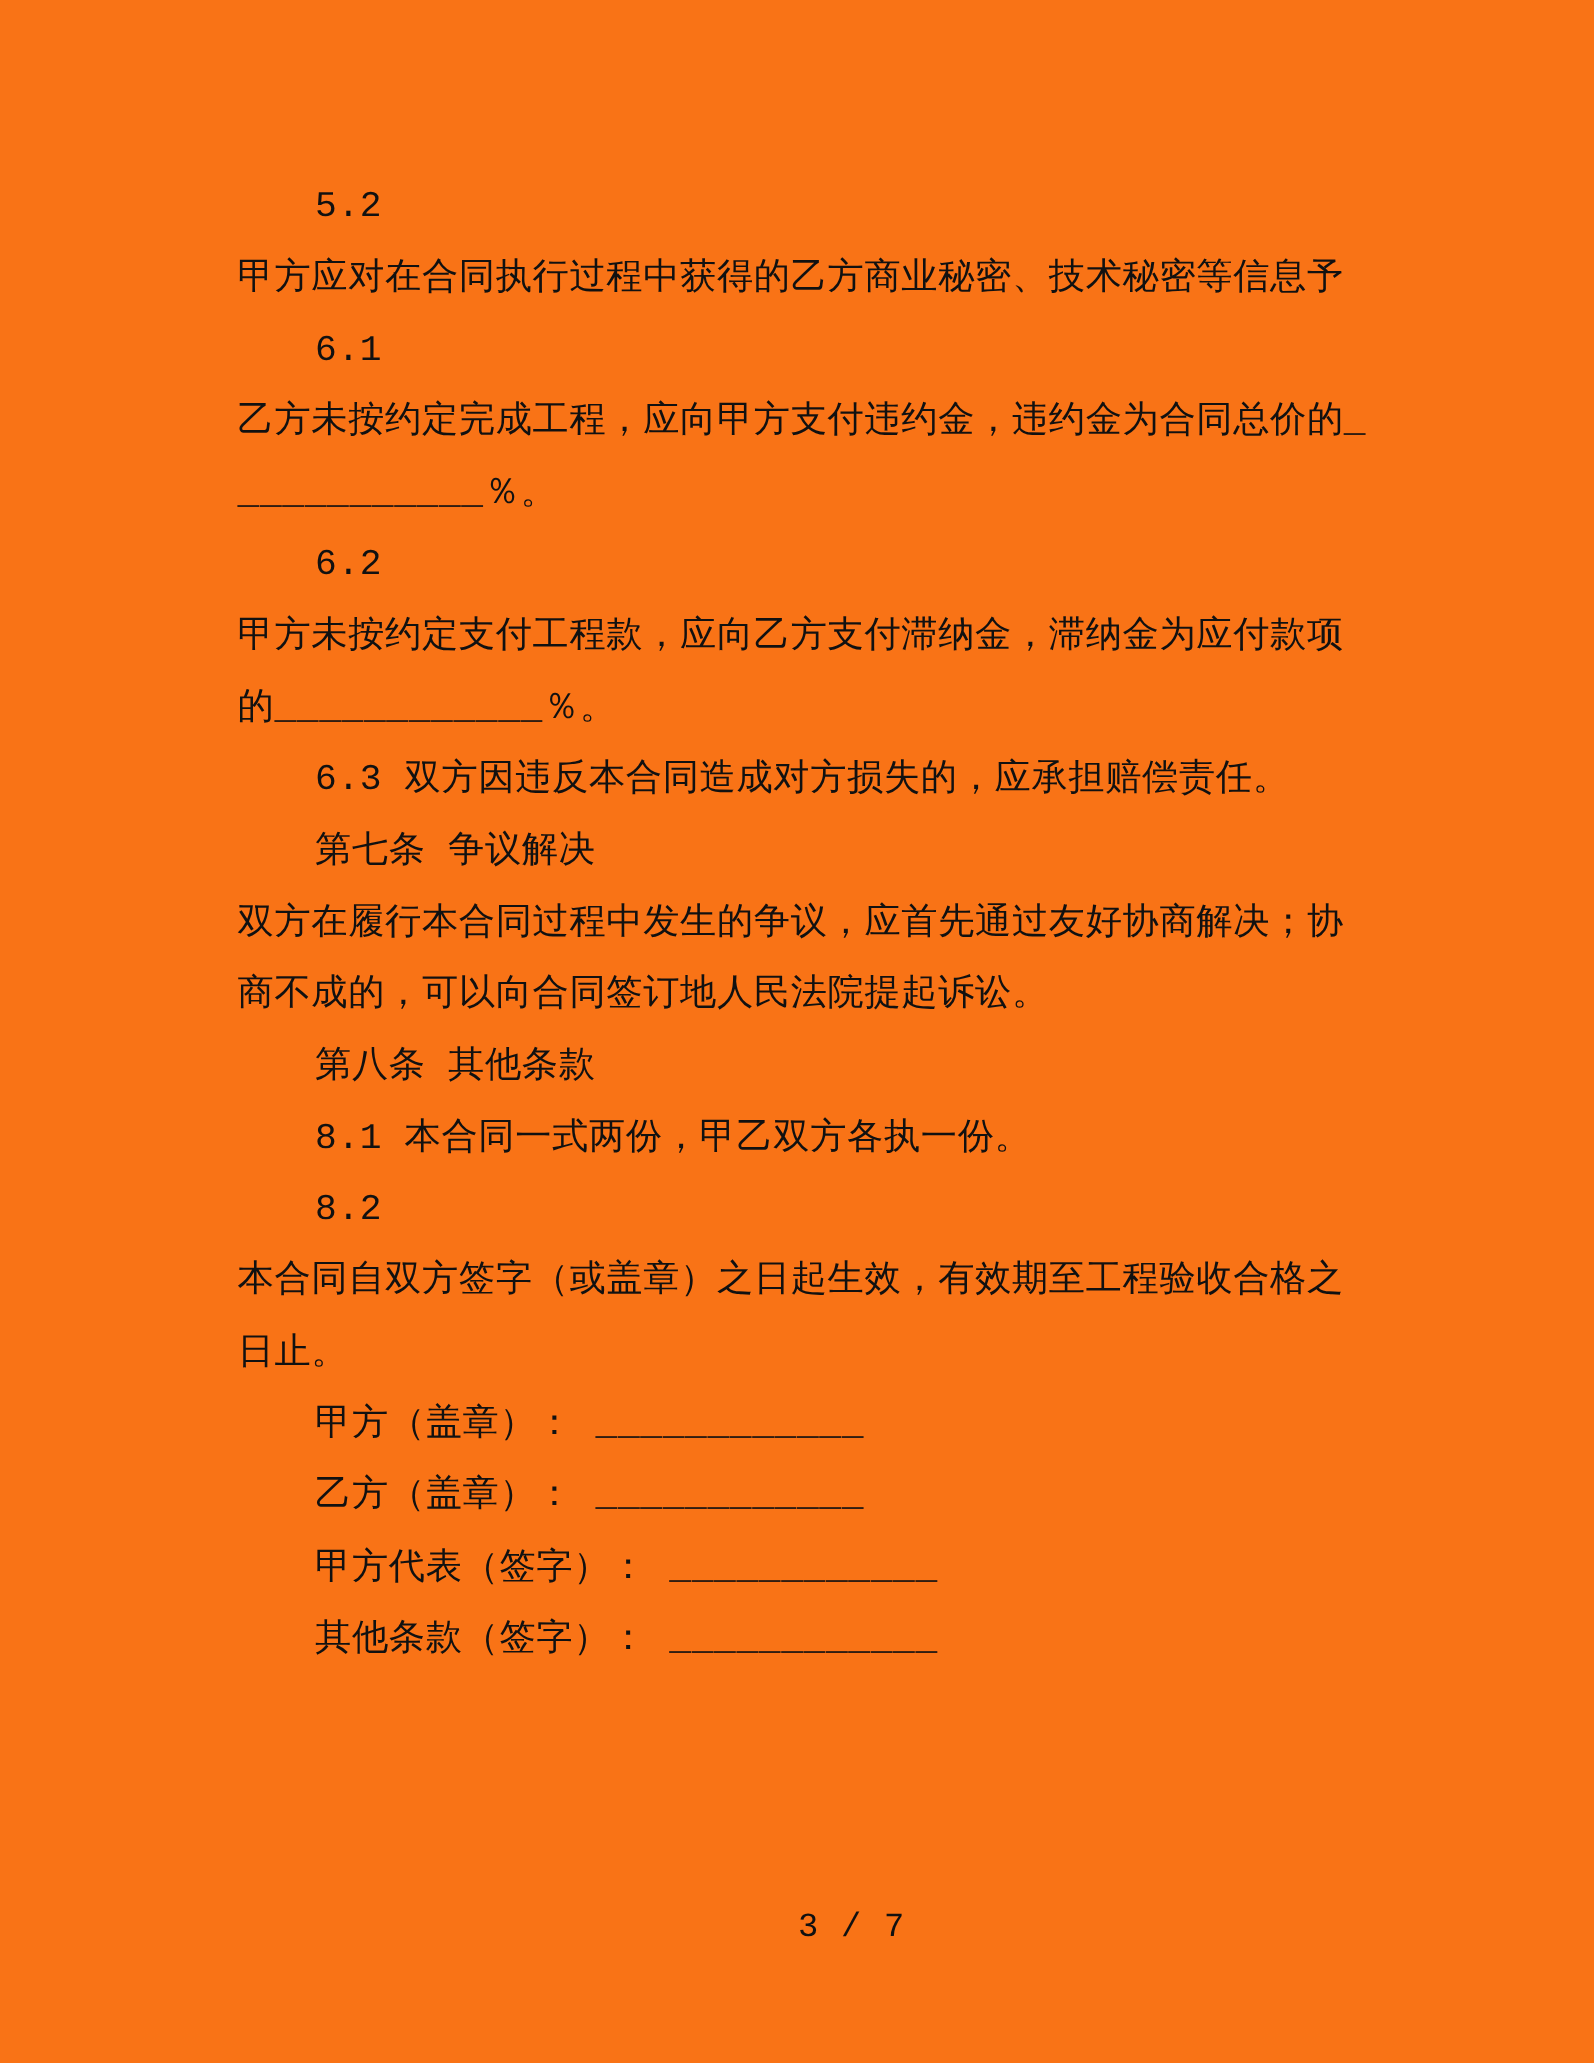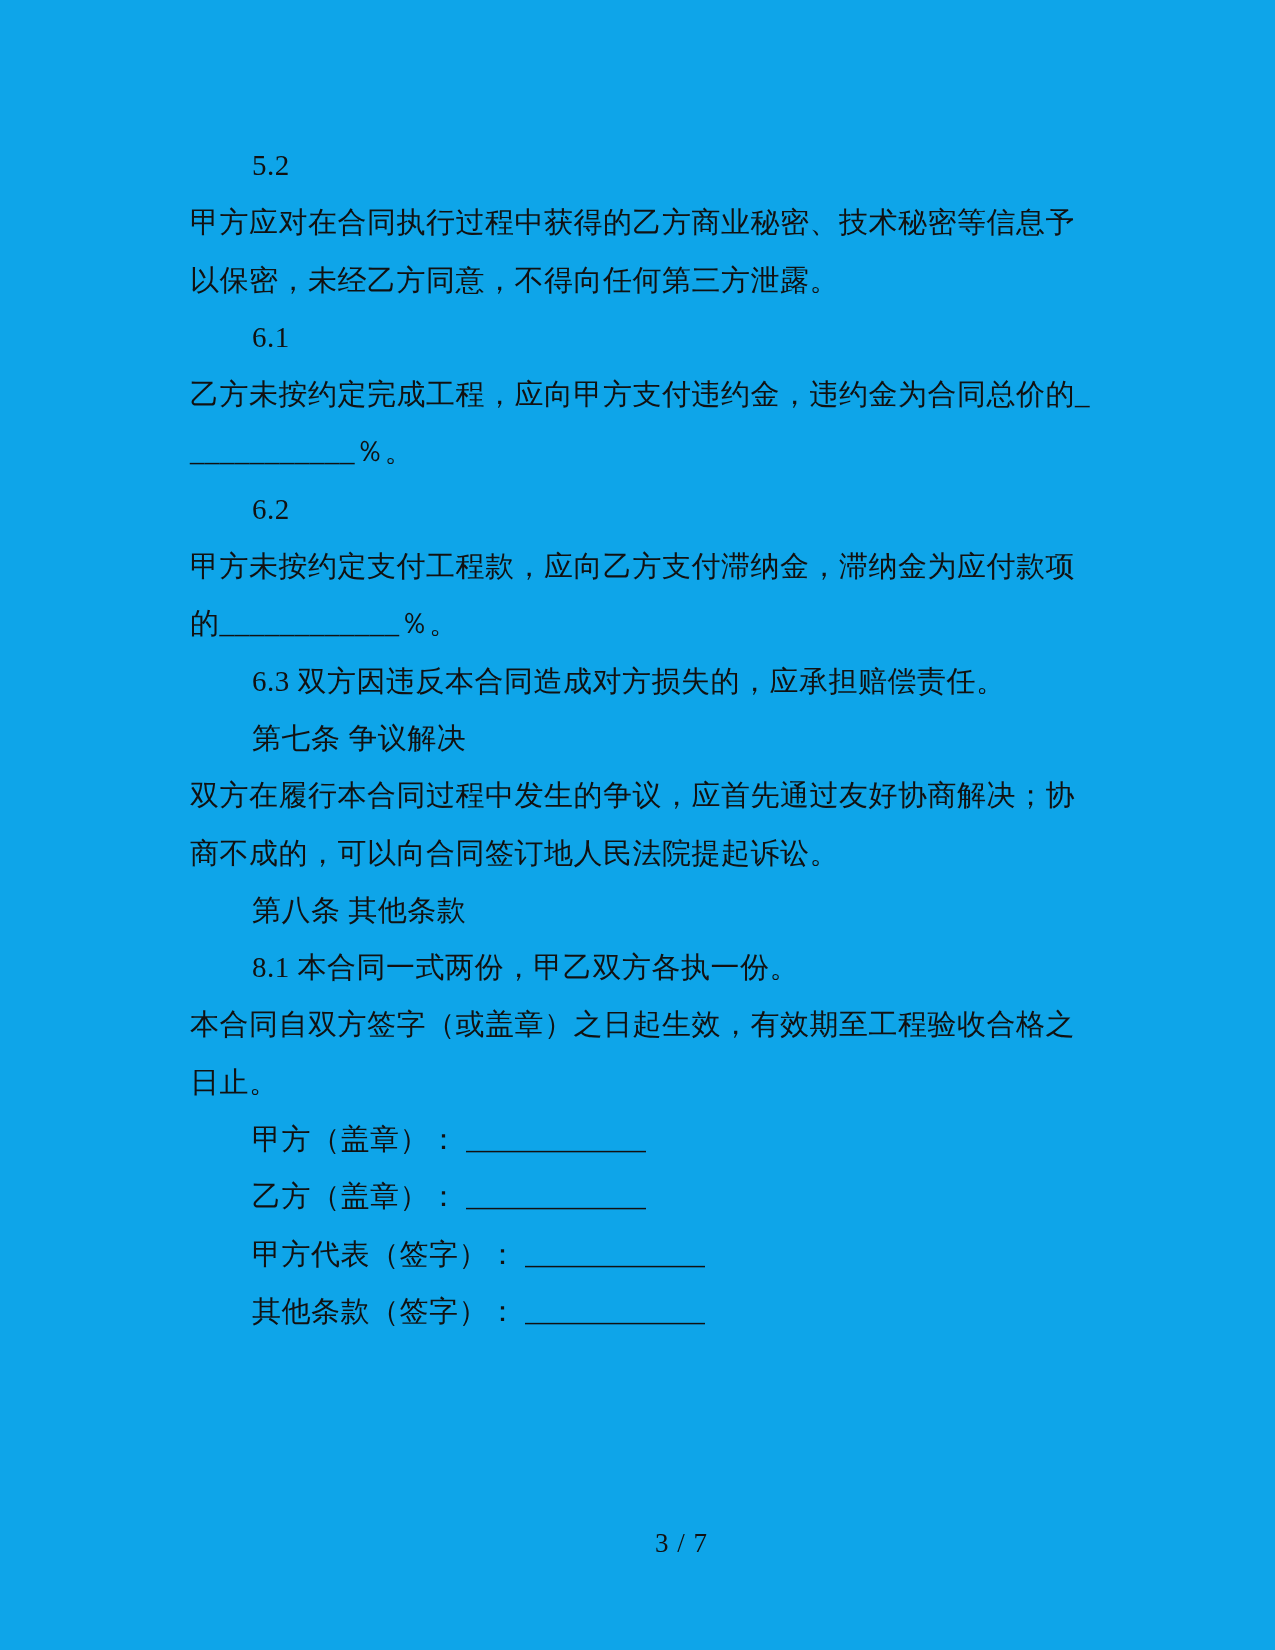--- a/index.html
+++ b/index.html
@@ -4,23 +4,23 @@
 <style>
   html, body {
     margin: 0;
     padding: 0;
     background: #ffffff;
   }
   .page {
     position: relative;
     width: 1275px;
     height: 1650px;
-    background: #0ea5e9;
+    background: #f97316;
     color: #111111;
-    font-family: Liberation Serif, serif;
+    font-family: Liberation Mono, monospace;
     overflow: hidden;
   }
   .content {
     position: absolute;
     left: 190px;
     top: 137px;
     width: 900px;
     font-size: 29px;
     line-height: 57.3px;
     letter-spacing: 0.5px;
@@ -43,33 +43,33 @@
     margin-left: 44px;
   }
 </style>
 </head>
 <body>
 
 <div class="page">
   <div class="content" id="contract-body">
       <div class="line indent">5.2</div>
       <div class="line">甲方应对在合同执行过程中获得的乙方商业秘密、技术秘密等信息予</div>
-      <div class="line">以保密，未经乙方同意，不得向任何第三方泄露。</div>
       <div class="line indent">6.1</div>
       <div class="line">乙方未按约定完成工程，应向甲方支付违约金，违约金为合同总价的_</div>
       <div class="line">___________％。</div>
       <div class="line indent">6.2</div>
       <div class="line">甲方未按约定支付工程款，应向乙方支付滞纳金，滞纳金为应付款项</div>
       <div class="line">的____________％。</div>
       <div class="line indent">6.3 双方因违反本合同造成对方损失的，应承担赔偿责任。</div>
       <div class="line indent">第七条 争议解决</div>
       <div class="line">双方在履行本合同过程中发生的争议，应首先通过友好协商解决；协</div>
       <div class="line">商不成的，可以向合同签订地人民法院提起诉讼。</div>
       <div class="line indent">第八条 其他条款</div>
       <div class="line indent">8.1 本合同一式两份，甲乙双方各执一份。</div>
+      <div class="line indent">8.2</div>
       <div class="line">本合同自双方签字（或盖章）之日起生效，有效期至工程验收合格之</div>
       <div class="line">日止。</div>
       <div class="line indent">甲方（盖章）： ____________</div>
       <div class="line indent">乙方（盖章）： ____________</div>
       <div class="line indent">甲方代表（签字）： ____________</div>
       <div class="line indent">其他条款（签字）： ____________</div>
     </div>
   <div class="footer">3 / 7</div>
 </div>
 

